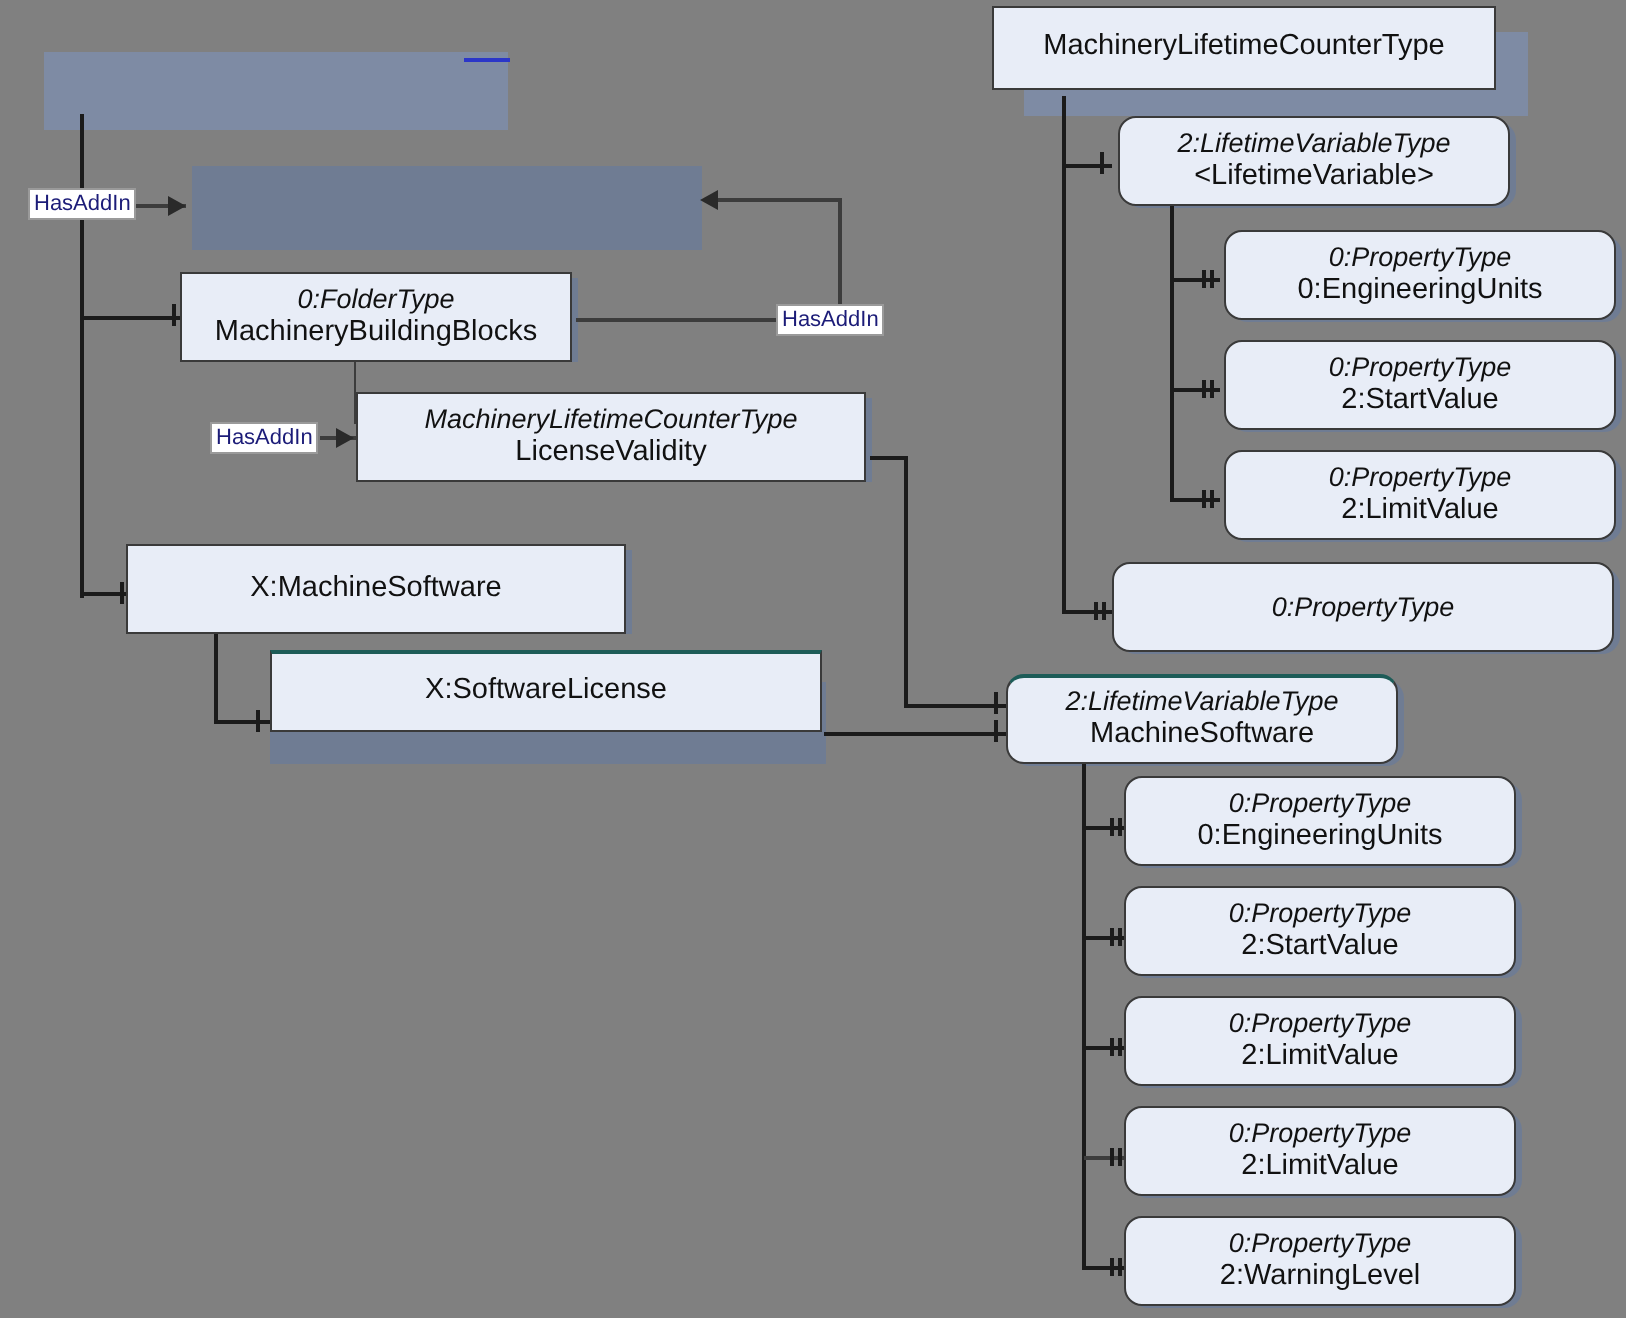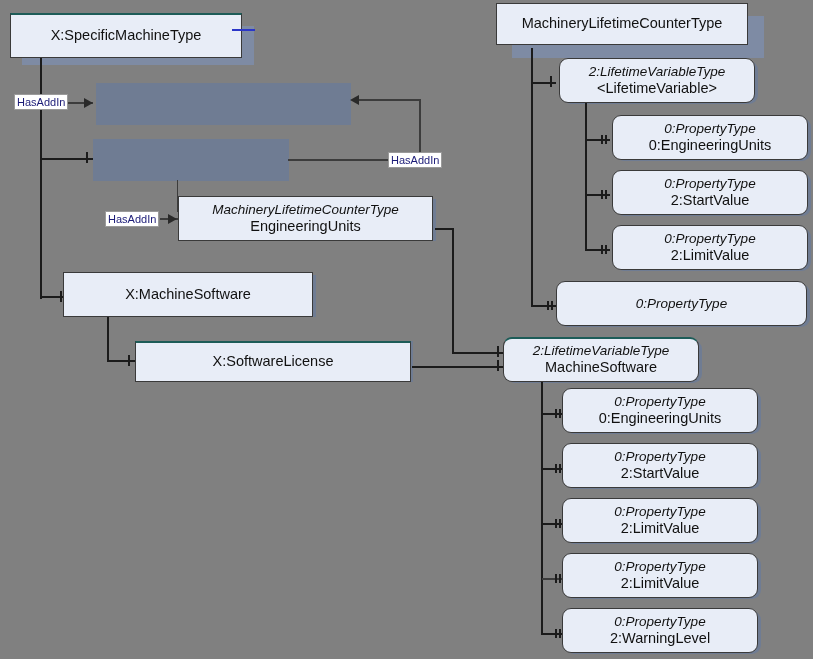--- a/index.html
+++ b/index.html
@@ -215,36 +215,37 @@
   <div class="ln thin h" style="left:542px; top:578px; width:22px; height:2px;"></div>
   <div class="bar sm" style="left:555px; top:574px;"></div>
   <div class="bar sm" style="left:559px; top:574px;"></div>
 
   <div class="ln h" style="left:542px; top:633px; width:22px; height:2px;"></div>
   <div class="bar sm" style="left:555px; top:629px;"></div>
   <div class="bar sm" style="left:559px; top:629px;"></div>
 
   <div class="blue-tick" style="left:232px; top:29px; width:23px;"></div>
 
-  <div class="node topline" style="left:10px; top:13px; width:232px; height:45px;">
-    <span class="name">X:SpecificMachineType</span>
-  </div>
-
-
+
+
+  <div class="node" style="left:90px; top:136px; width:196px; height:45px;">
+    <span class="type">0:FolderType</span>
+    <span class="name">MachineryBuildingBlocks</span>
+  </div>
 
   <div class="node" style="left:178px; top:196px; width:255px; height:45px;">
     <span class="type">MachineryLifetimeCounterType</span>
-    <span class="name">EngineeringUnits</span>
+    <span class="name">LicenseValidity</span>
   </div>
 
   <div class="node" style="left:63px; top:272px; width:250px; height:45px;">
     <span class="name">X:MachineSoftware</span>
   </div>
 
-  <div class="node topline" style="left:135px; top:341px; width:276px; height:41px;">
+  <div class="node topline" style="left:135px; top:325px; width:276px; height:41px;">
     <span class="name">X:SoftwareLicense</span>
   </div>
 
   <div class="node" style="left:496px; top:3px; width:252px; height:42px;">
     <span class="name">MachineryLifetimeCounterType</span>
   </div>
 
   <div class="node rounded" style="left:559px; top:58px; width:196px; height:45px;">
     <span class="type">2:LifetimeVariableType</span>
     <span class="name">&lt;LifetimeVariable&gt;</span>

